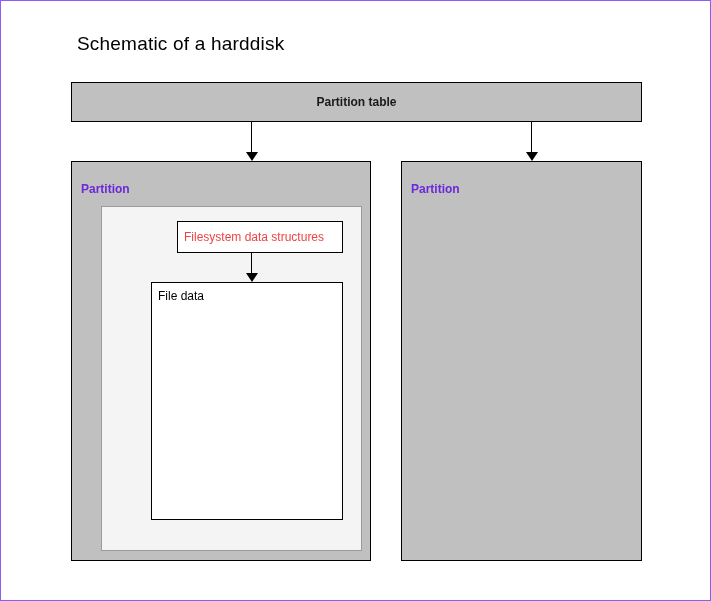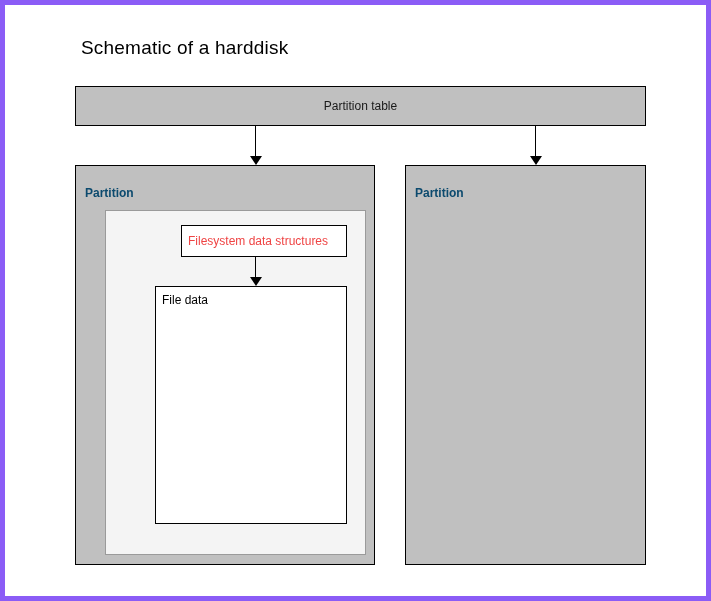--- a/index.html
+++ b/index.html
@@ -8,21 +8,21 @@
     background: #ffffff;
   }
   body {
     font-family: "Liberation Sans", sans-serif;
   }
   #page {
     position: relative;
     width: 711px;
     height: 601px;
     background: #ffffff;
-    border: 5px solid #8b5cf6;
+    border: 1px solid #8b5cf6;
     box-sizing: border-box;
     overflow: hidden;
   }
   .title {
     position: absolute;
     left: 76px;
     top: 32px;
     font-size: 19px;
     color: #000000;
     letter-spacing: 0.2px;
@@ -38,37 +38,37 @@
     top: 81px;
     width: 571px;
     height: 40px;
     background: #c0c0c0;
     display: flex;
     align-items: center;
     justify-content: center;
   }
   .partition-table .label {
     font-size: 12px;
-    font-weight: normal;
+    font-weight: bold;
     color: #1a1a1a;
   }
   .partition {
     top: 160px;
     height: 400px;
     background: #c0c0c0;
   }
   .partition-left  { left: 70px;  width: 300px; }
   .partition-right { left: 400px; width: 241px; }
   .partition > .label {
     position: absolute;
     left: 9px;
     top: 20px;
     font-size: 12px;
     font-weight: bold;
-    color: #0c4a6e;
+    color: #6d28d9;
   }
   .fs-container {
     left: 100px;
     top: 205px;
     width: 261px;
     height: 345px;
     background: #f4f4f4;
     border: 1px solid #9a9a9a;
   }
   .fs-structures {

